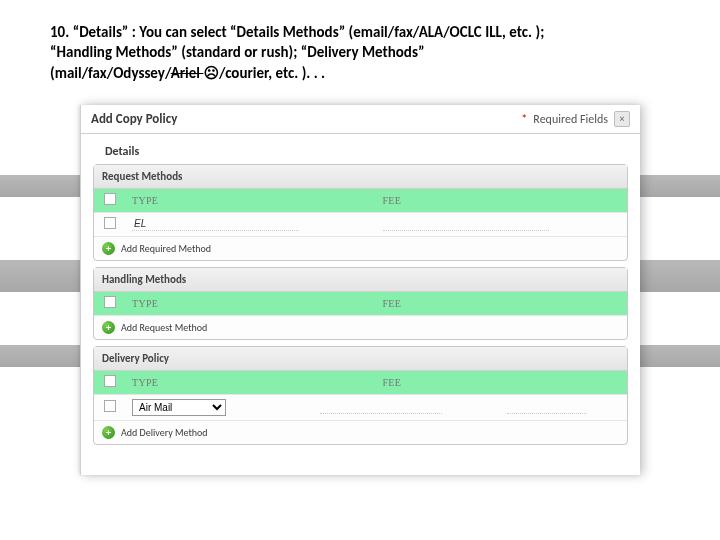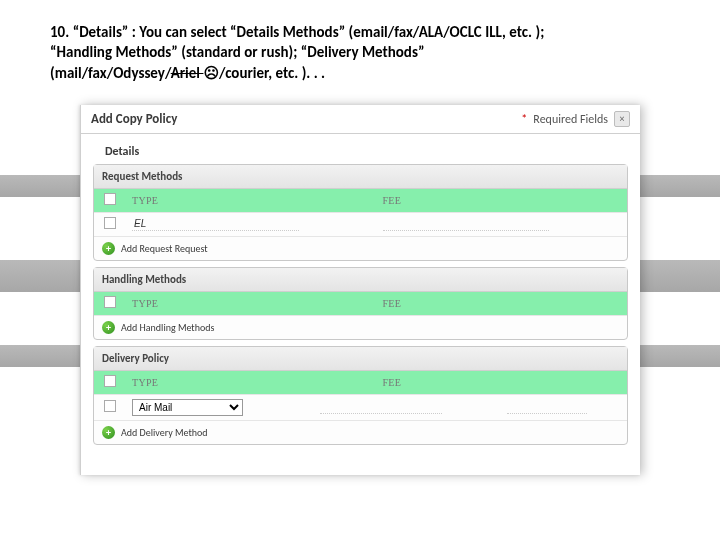--- a/index.html
+++ b/index.html
@@ -122,21 +122,21 @@
     color: #333;
     padding: 1px 2px;
     font-style: italic;
   }
   .input-flat.ro { color:#555; }
   .select-box {
     border: 1px solid #999;
     background: #fff;
     font-size: 10px;
     padding: 1px 2px;
-    width: 111px;
+    width: 94px;
   }
   .footer-row {
     display: flex;
     align-items: center;
     gap: 6px;
     padding: 5px 8px;
     font-size: 10px;
     color: #3a6d2a;
   }
   .add-icn {
@@ -187,34 +187,34 @@
         <div class="cell c-a">TYPE</div>
         <div class="cell c-b">FEE</div>
       </div>
       <div class="row">
         <div class="cell c-check"><span class="chk"></span></div>
         <div class="cell c-a"><input class="input-flat" value="EL" style=""></div>
         <div class="cell c-b"><input class="input-flat" style=""></div>
       </div>
       <div class="footer-row">
         <span class="add-icn">+</span>
-        <span class="add-label">Add Request Request</span>
+        <span class="add-label">Add Required Method</span>
       </div>
     </div>
 
     <div class="subpanel">
       <div class="sub-head">Handling Methods</div>
       <div class="row hrow">
         <div class="cell c-check"><span class="chk"></span></div>
         <div class="cell c-a">TYPE</div>
         <div class="cell c-b">FEE</div>
       </div>
       <div class="footer-row">
         <span class="add-icn">+</span>
-        <span class="add-label">Add  Handling Methods</span>
+        <span class="add-label">Add  Request Method</span>
       </div>
     </div>
 
     <div class="subpanel">
       <div class="sub-head">Delivery Policy</div>
       <div class="row hrow">
         <div class="cell c-check"><span class="chk"></span></div>
         <div class="cell c-a">TYPE</div>
         <div class="cell c-b">FEE</div>
       </div>

